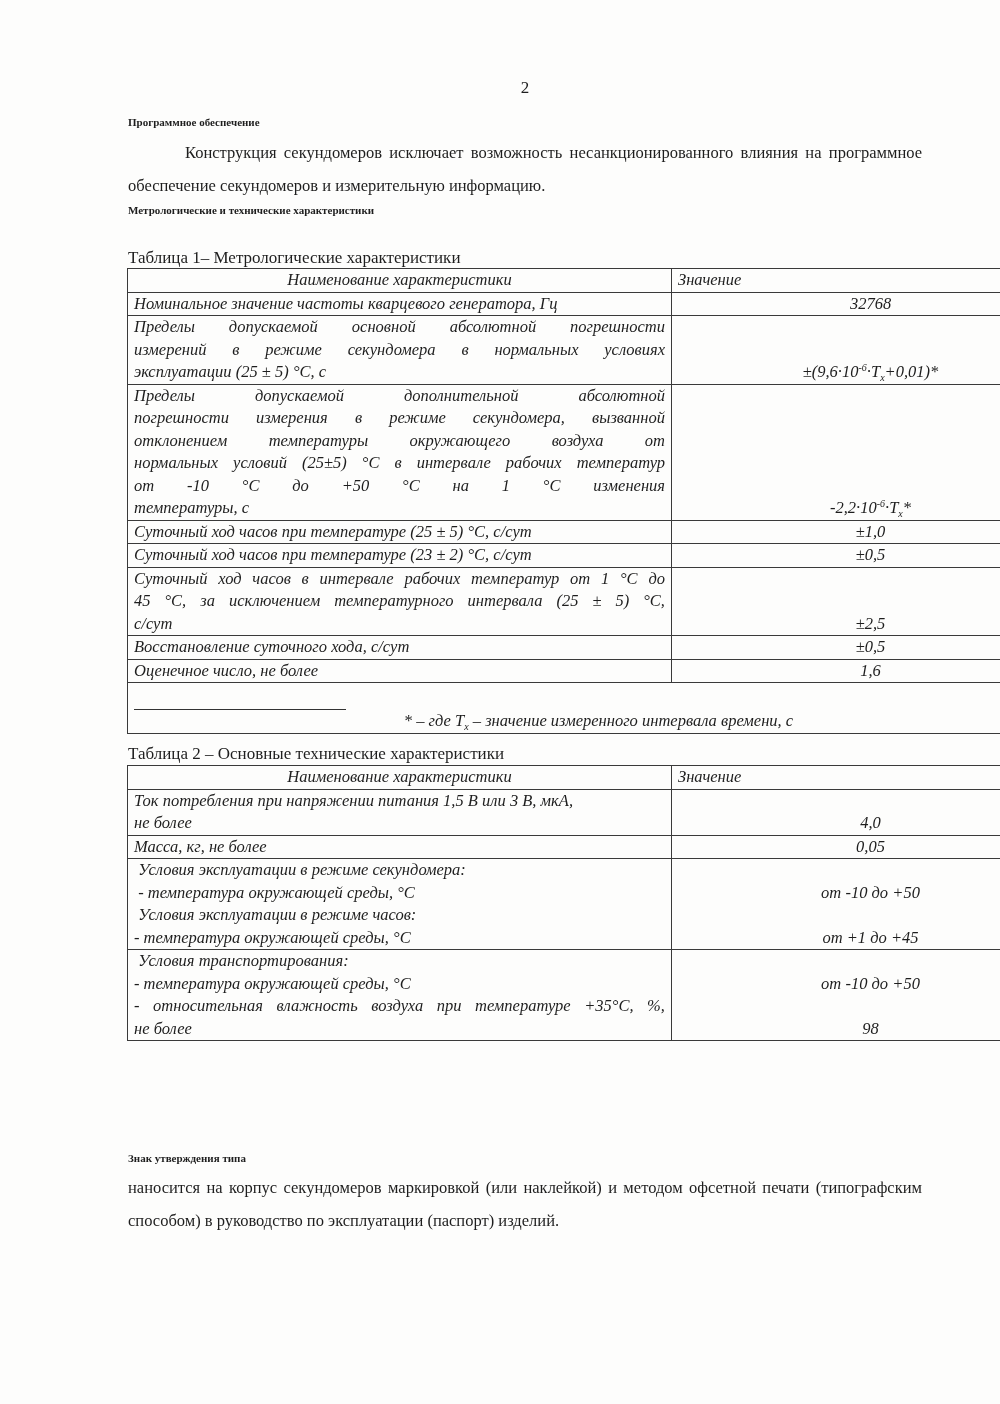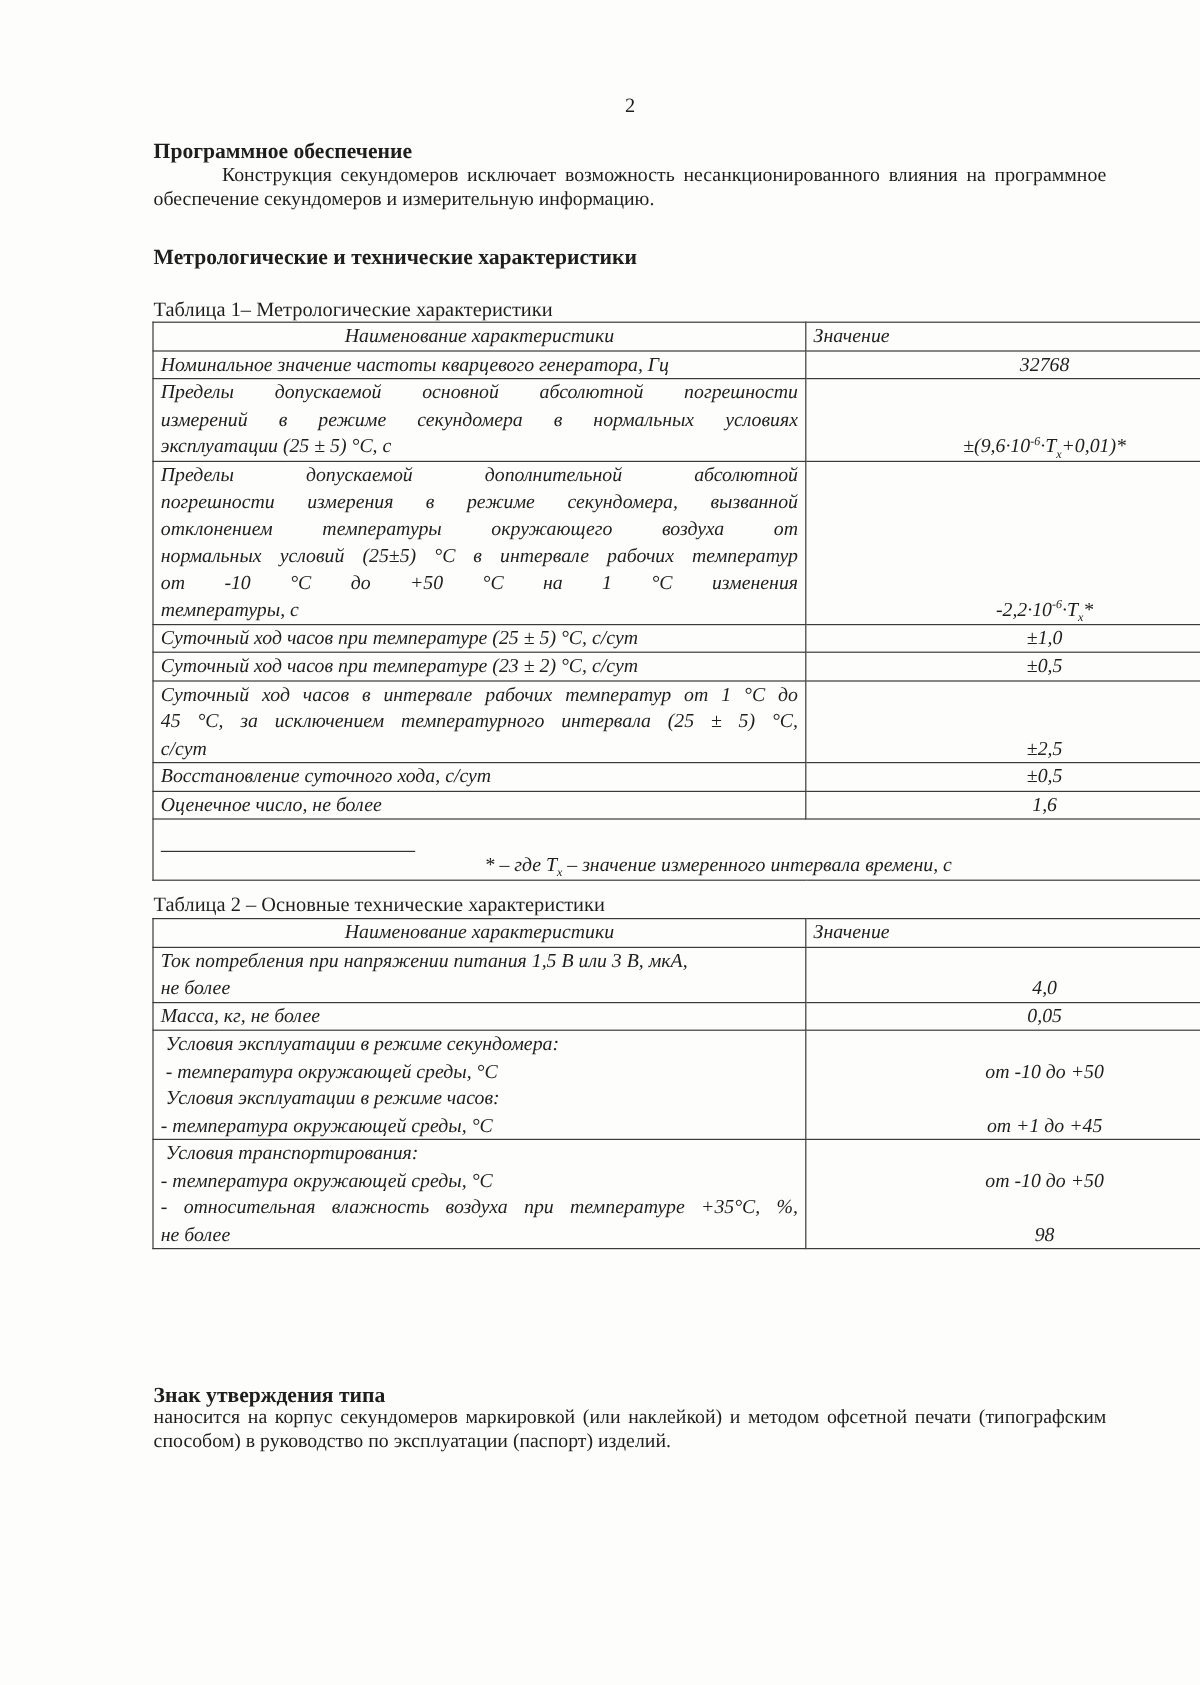--- a/index.html
+++ b/index.html
@@ -2,22 +2,22 @@
 <html><head>
 <meta charset="utf-8">
 <style>
   html, body { margin: 0; padding: 0; }
   body {
     width: 1000px; height: 1404px; background: #fdfdfc; position: relative;
     font-family: "Liberation Serif", "DejaVu Serif", serif; color: #1e1e1e; font-size: 16.5px;
     overflow: hidden;
   }
   .page-num { position: absolute; top: 78px; left: 0; width: 1050px; text-align: center; font-size: 17px; }
-  .h { position: absolute; left: 128px; font-weight: bold; font-size: 18px; }
-  .para { position: absolute; left: 128px; width: 794px; line-height: 20px; text-align: justify; }
+  .h { position: absolute; left: 128px; font-weight: bold; font-size: 11px; }
+  .para { position: absolute; left: 128px; width: 794px; line-height: 33px; text-align: justify; }
   .para .indent { display: inline-block; width: 57px; }
   .caption { position: absolute; left: 128px; font-size: 17px; }
   table.t { position: absolute; left: 127px; width: 943px; border-collapse: collapse; font-style: italic; }
   table.t td { border: 1.3px solid #3a3a3a; padding: 0 6px 0 6px; vertical-align: bottom; line-height: 22.5px; }
   table.t td.name { width: 531px; text-align: justify; }
   table.t td.val { text-align: center; }
   table.t tr.head td { text-align: left; vertical-align: top; }
   .ln { display: block; }
   .jl { display: block; text-align: justify; text-align-last: justify; }
   sup, sub { font-size: 10px; line-height: 0; }

